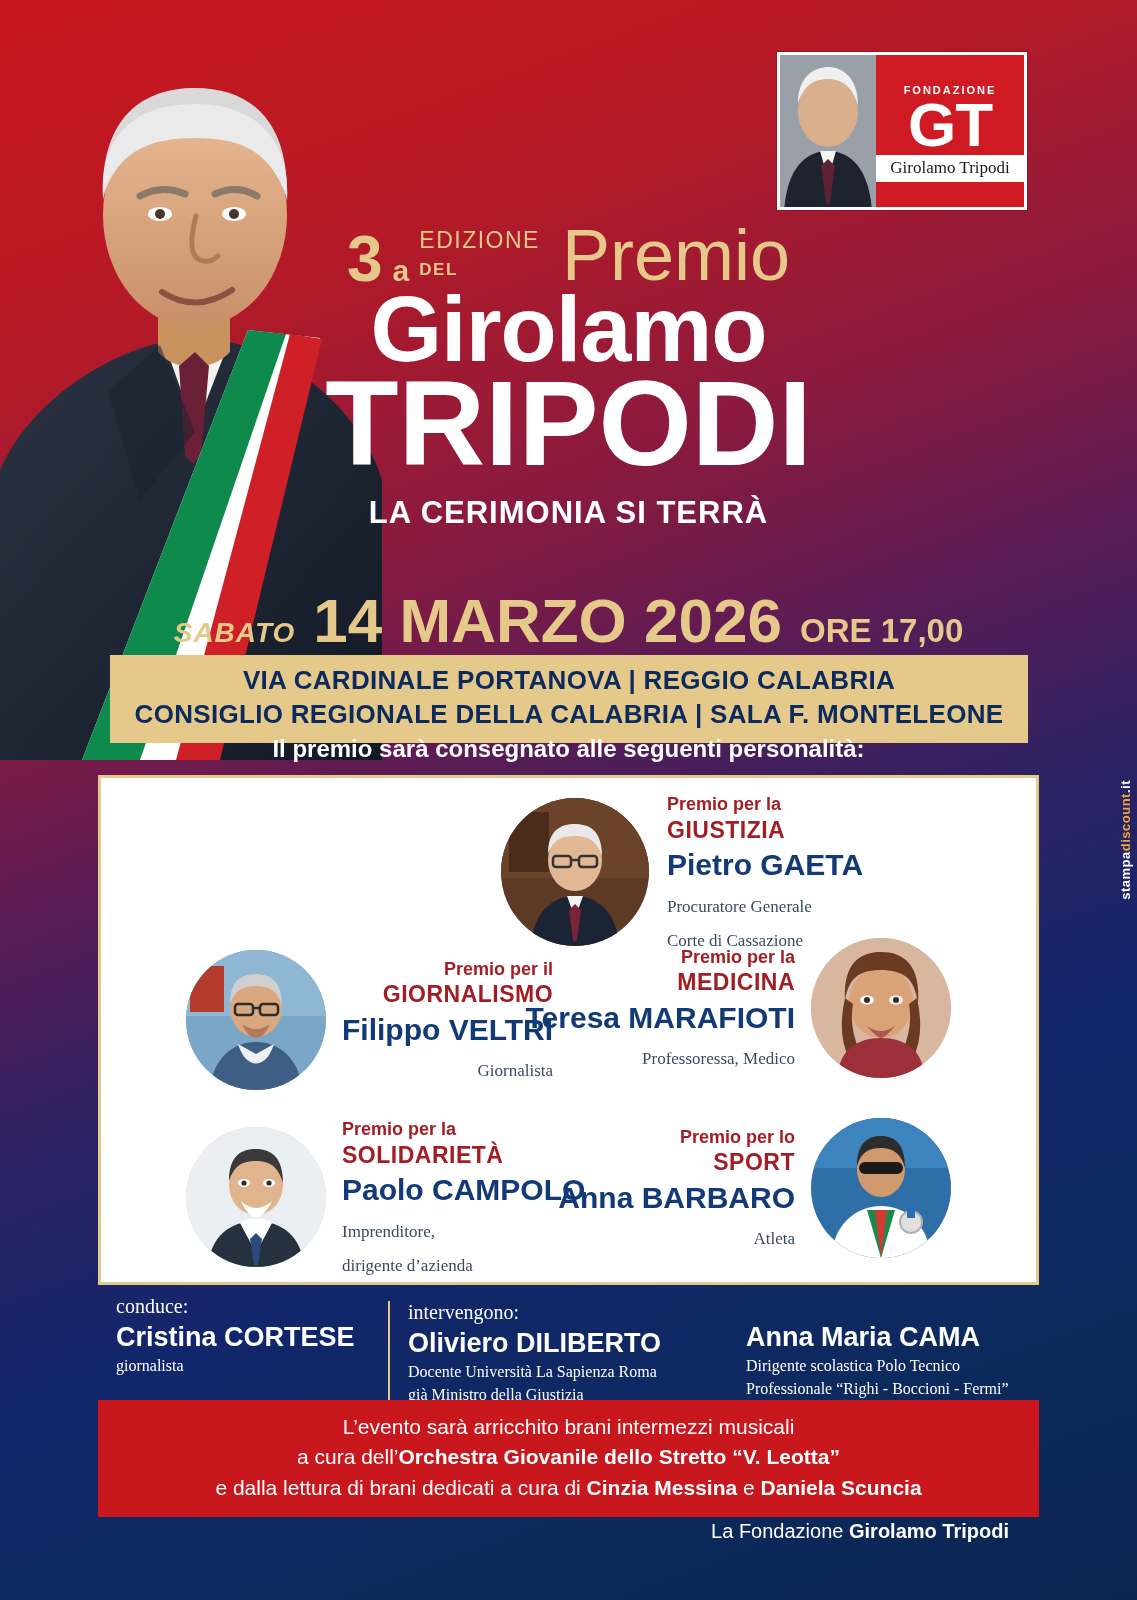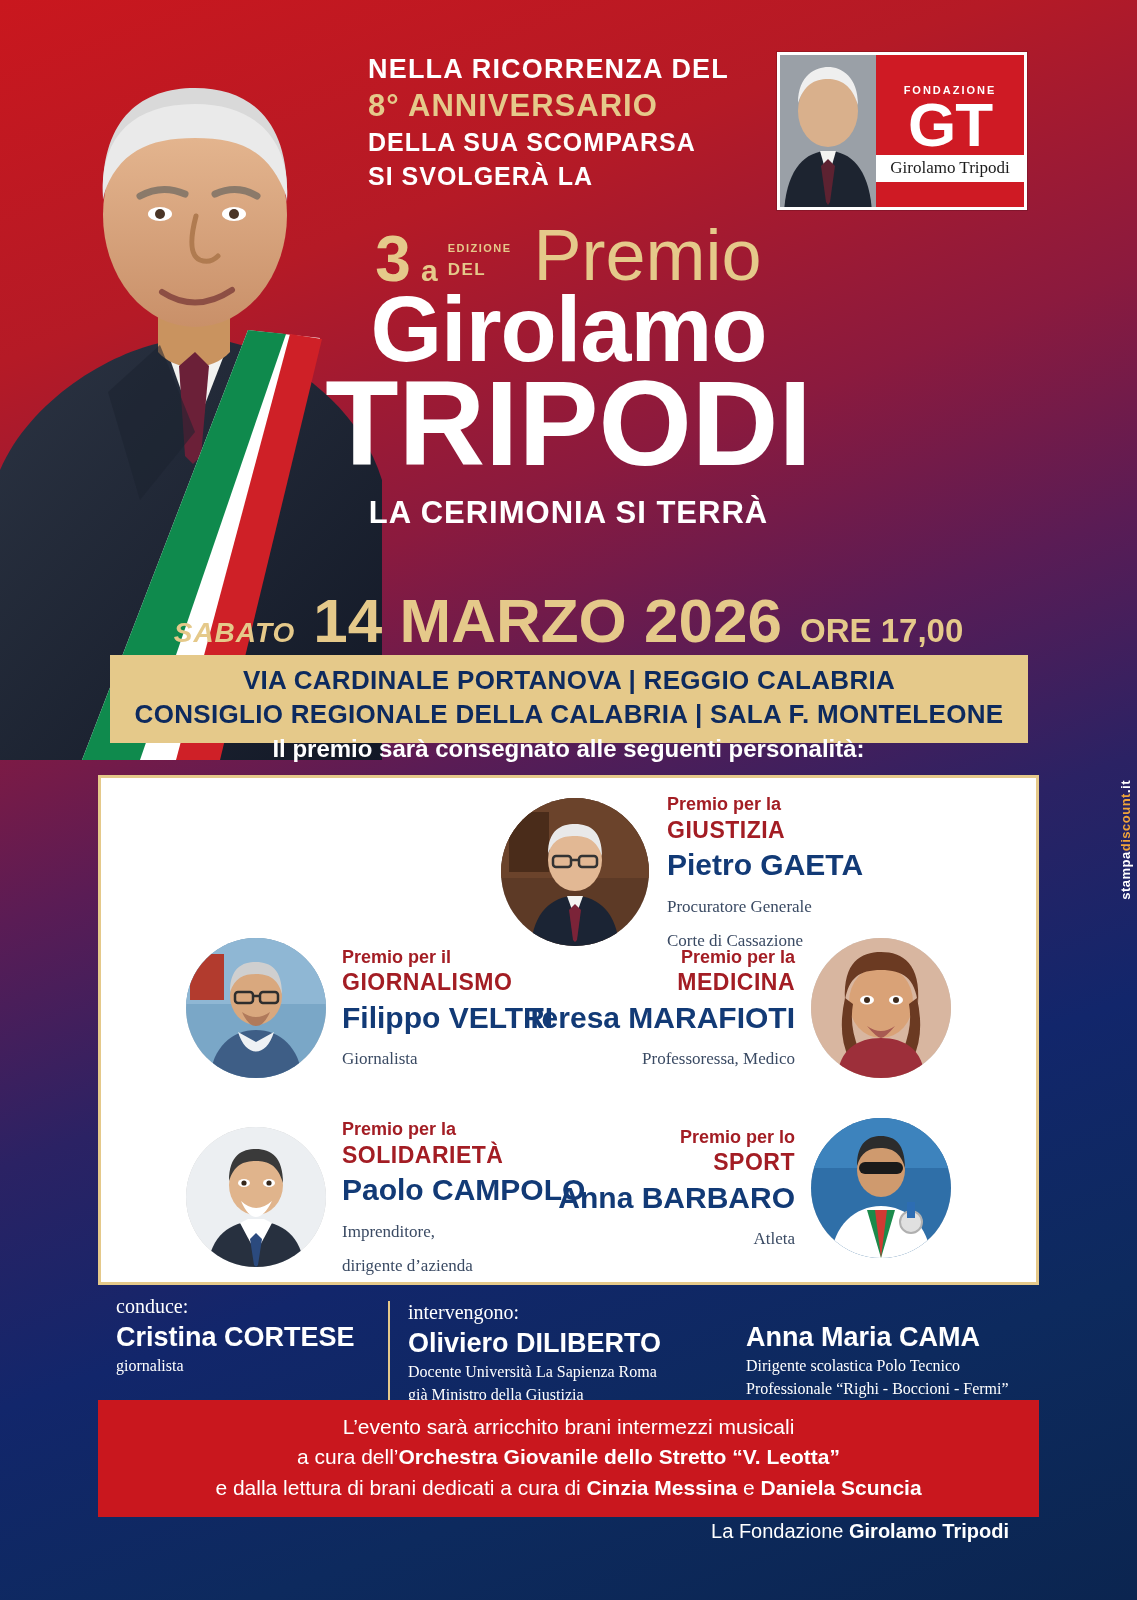--- a/index.html
+++ b/index.html
@@ -77,21 +77,21 @@
 
   
   .title-block { position: absolute; left: 0; top: 222px; width: 1137px; text-align: center; }
   .row-3a {
     display: flex; align-items: flex-end; justify-content: center; gap: 10px;
     color: #e5c98a;
   }
   .row-3a .three { font-size: 64px; font-weight: bold; line-height: .9; }
   .row-3a .sup { font-size: 30px; font-weight: bold; vertical-align: super; }
   .row-3a .edz { display: flex; flex-direction: column; align-items: flex-start; padding-bottom: 8px; }
-  .row-3a .edz .e1 { font-size: 11px; font-weight: bold; letter-spacing: 1.5px; text-align: center; }
+  .row-3a .edz .e1 { font-size: 23px; font-weight: normal; letter-spacing: 1.5px; text-align: center; }
   .row-3a .edz .e2 { font-size: 17px; font-weight: bold; letter-spacing: 1.5px; margin-top: 6px; }
   .row-3a .premio { font-size: 72px; font-weight: normal; line-height: .92; margin-left: 12px; }
 
   .name-1 {
     color: #ffffff; font-size: 92px; font-weight: bold; line-height: .98;
     letter-spacing: -1px; margin-top: -4px;
   }
   .name-2 {
     color: #ffffff; font-size: 120px; font-weight: bold; line-height: .92;
     letter-spacing: 0px; margin-top: -6px;
@@ -140,21 +140,21 @@
   .atext .cat2 { color: #a31d24; font-size: 23px; font-weight: bold; letter-spacing: .5px; line-height: 1.25; }
   .atext .person { color: #123a76; font-size: 30px; font-weight: bold; line-height: 1.25; margin-top: 2px; }
   .atext .role { color: #3a4a63; font-size: 17px; line-height: 1.3; margin-top: 12px; font-family: "Liberation Serif", serif; }
   .atext.right { text-align: right; }
 
   
   .a-gaeta { left: 400px; top: 15px; }
   .a-gaeta .photo { width: 148px; height: 148px; }
   .a-gaeta .atext { margin-left: 18px; }
 
-  .a-veltri { left: 85px; top: 160px; }
+  .a-veltri { left: 85px; top: 172px; text-align: right; }
   .a-veltri .photo { width: 140px; height: 140px; }
   .a-veltri .atext { margin-left: 16px; }
 
   .a-marafioti { right: 85px; top: 160px; flex-direction: row-reverse; }
   .a-marafioti .photo { width: 140px; height: 140px; }
   .a-marafioti .atext { margin-right: 16px; }
 
   .a-campolo { left: 85px; top: 340px; }
   .a-campolo .photo { width: 140px; height: 140px; }
   .a-campolo .atext { margin-left: 16px; }
@@ -250,26 +250,20 @@
 
         <path d="M258 330 L330 338 L190 760 L92 760 Z" fill="#ffffff"></path>
         <path d="M258 330 L296 334 L150 760 L92 760 Z" fill="#0f8a4d"></path>
         <path d="M300 334 L332 339 L230 760 L186 760 Z" fill="#cf2027"></path>
 
         <path d="M170 345 L205 432 L150 500 L118 392 Z" fill="#1b2230" opacity=".55"></path>
       </g>
     </svg>
   </div>
 
-  <div class="header-text">
-    <div class="l1">NELLA RICORRENZA DEL</div>
-    <div class="l2">8° ANNIVERSARIO</div>
-    <div class="l3">DELLA SUA SCOMPARSA</div>
-    <div class="l4">SI SVOLGERÀ LA</div>
-  </div>
 
   <div class="logo-badge">
     <div class="lb-photo">
       <svg width="96" height="158" viewBox="0 0 96 158">
         <rect width="96" height="158" fill="#9aa0a7"></rect>
         <ellipse cx="48" cy="56" rx="30" ry="36" fill="#d9b08c"></ellipse>
         <path d="M18 48 C18 20 36 12 48 12 C62 12 78 22 78 50 C72 30 60 24 48 24 C34 24 24 30 18 48 Z" fill="#efefef"></path>
         <path d="M4 158 C6 116 24 96 48 96 C72 96 90 116 92 158 Z" fill="#1d2430"></path>
         <path d="M40 96 L48 124 L56 96 Z" fill="#f3f3f1"></path>
         <path d="M48 104 l7 7 l-5 36 l-2 3 l-2 -3 l-5 -36 z" fill="#5d2231"></path>

